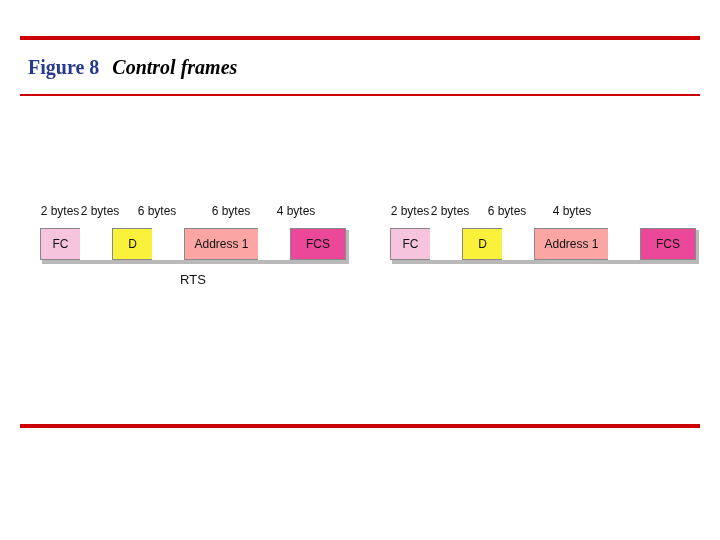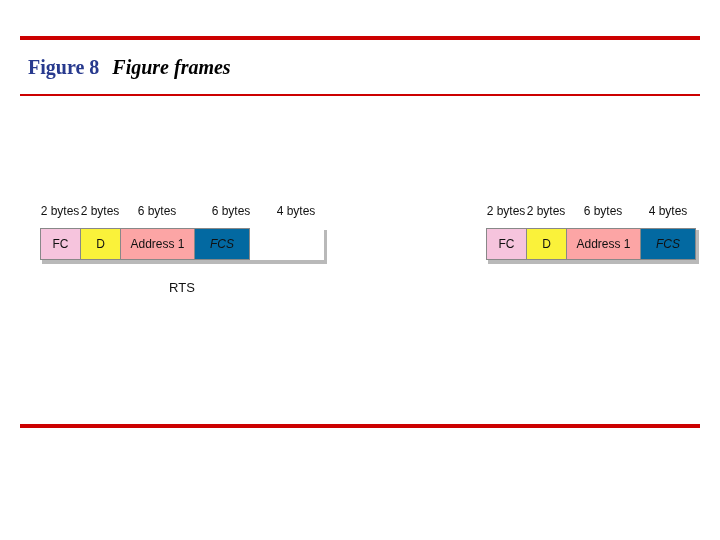--- a/index.html
+++ b/index.html
@@ -92,20 +92,21 @@
     border-left: 1px solid #888;
     white-space: nowrap;
     position: relative;
   }
   .box:last-child {
     border-right: 1px solid #888;
   }
   .boxes-wrap {
     position: relative;
     display: flex;
+    gap: 32px;
   }
   
   .boxes-wrap::after {
     content: "";
     position: absolute;
     left: 2px; right: -3px;
     bottom: -4px;
     height: 4px;
     background: #b9b9b9;
   }
@@ -114,45 +115,45 @@
     position: absolute;
     top: 2px; bottom: -4px;
     right: -3px;
     width: 3px;
     background: #b9b9b9;
   }
 
   .c-pink  { background: #f6c4dd; }
   .c-yellow{ background: #faf23a; }
   .c-white { background: #fca5a5; }
-  .c-green { background: #0369a1; font-style: italic; }
+  .c-green { background: #ec4899; }
 
   .frame-caption {
     text-align: center;
     font-size: 13px;
     color: #111;
-    margin-top: 20px;
+    margin-top: 12px;
   }
 
   
   .w-fc   { width: 40px; }
   .w-d    { width: 40px; }
   .w-addr { width: 74px; }
   .w-fcs  { width: 56px; }
 
 </style>
 </head>
 <body>
 <div class="stage">
 
   <div class="hr-top1"></div>
 
   <div class="title">
     <span class="fig">Figure 8</span>
-    <span class="cap">Figure frames</span>
+    <span class="cap">Control frames</span>
   </div>
 
   <div class="hr-top2"></div>
 
   <div class="frames">
 
     <div class="frame-block">
       <div class="sizes-row">
         <div class="size-label w-fc">2 bytes</div>
         <div class="size-label w-d">2 bytes</div>

